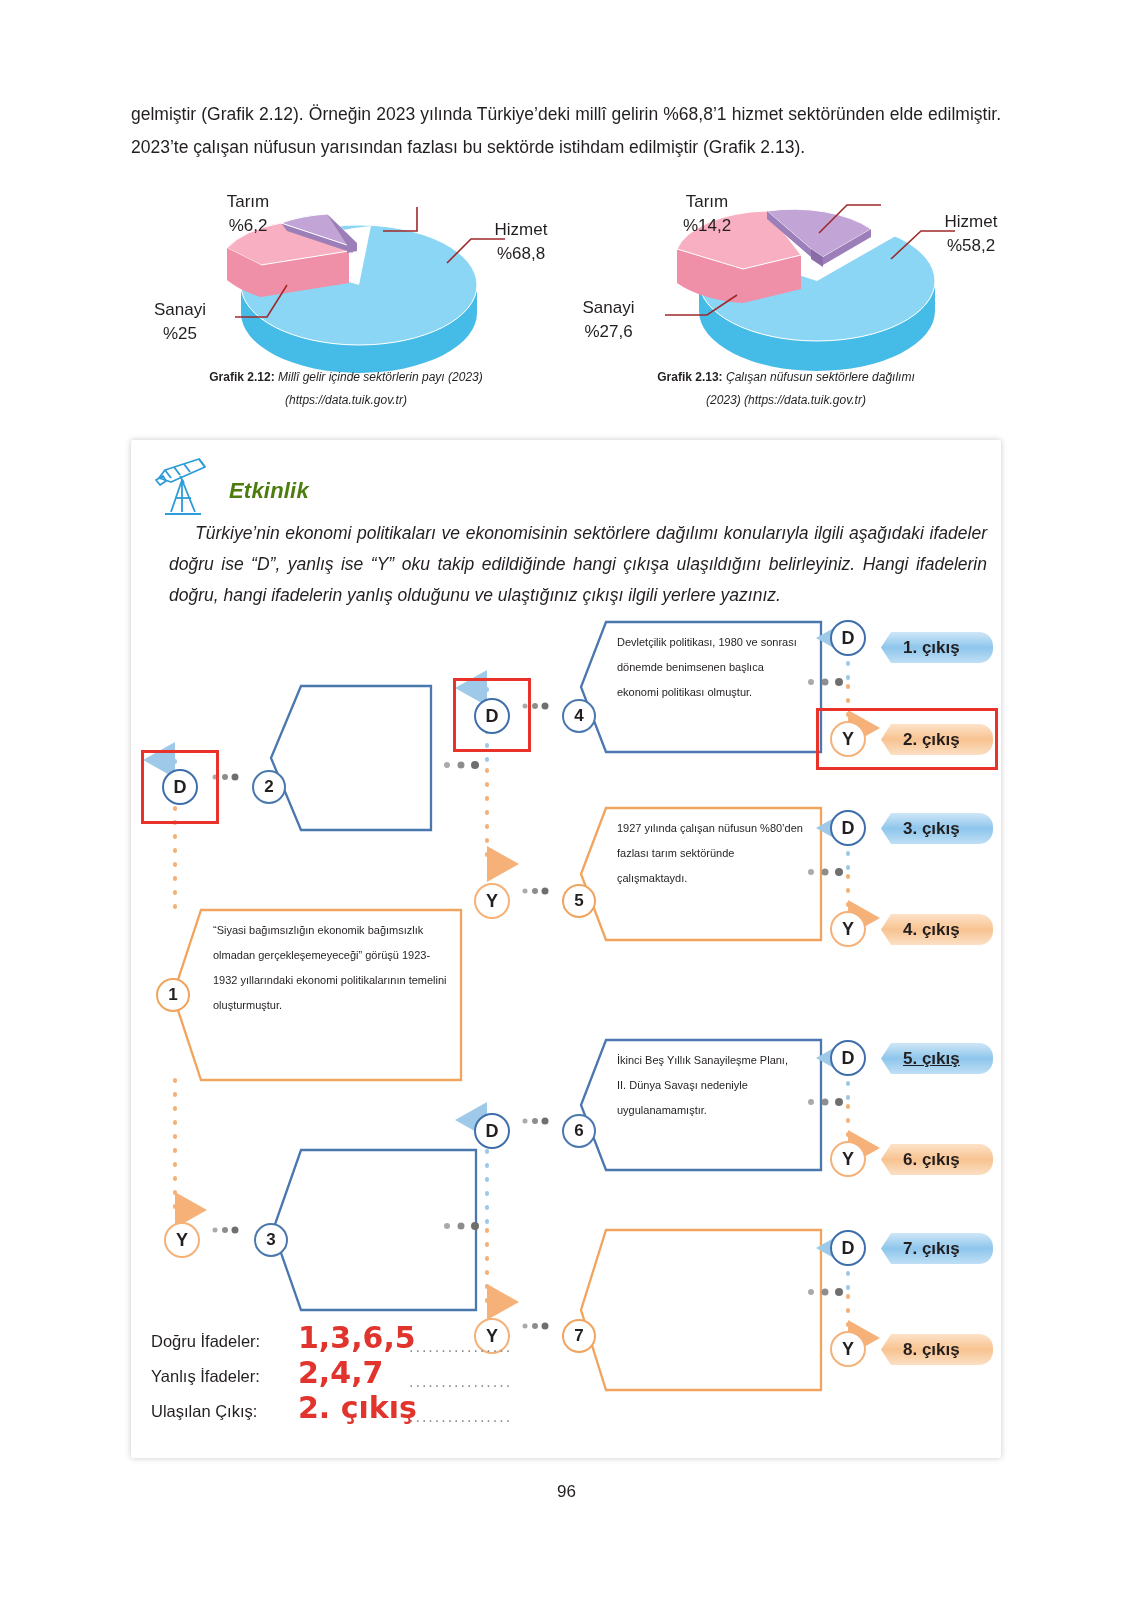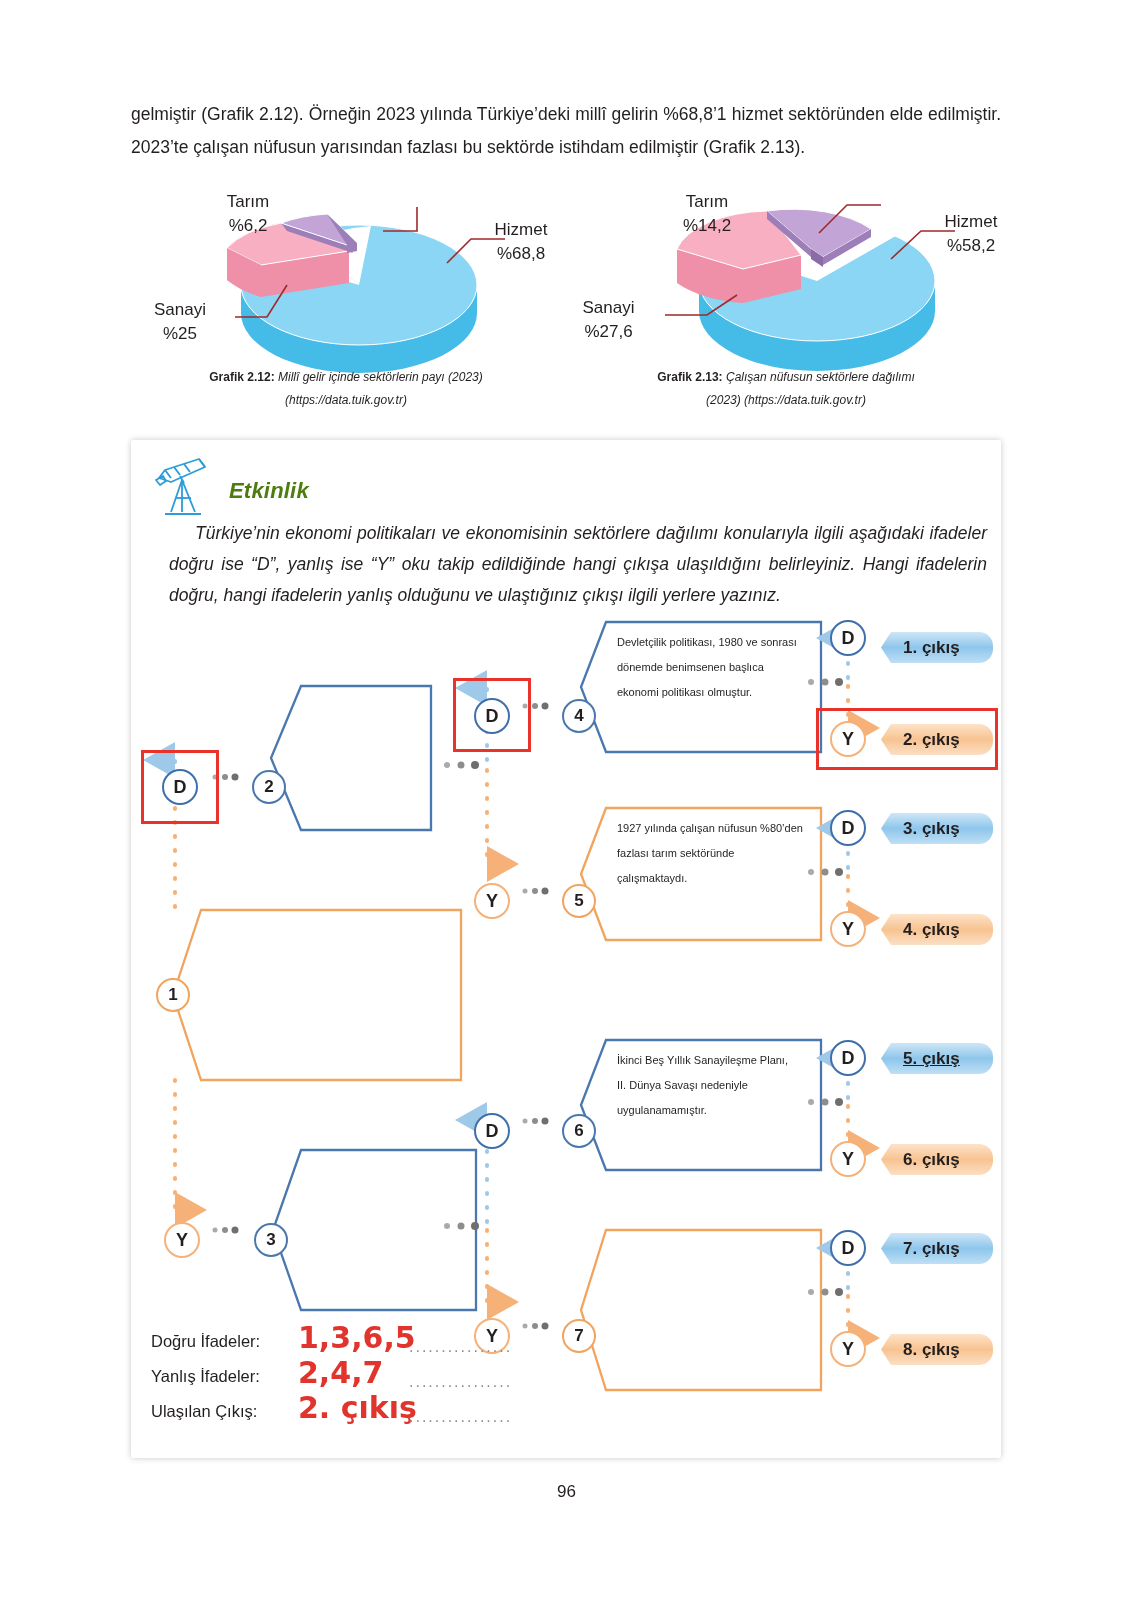--- a/index.html
+++ b/index.html
@@ -359,20 +359,21 @@
             <circle cx="104" cy="620" r="3.5" fill="#6f6f6f"></circle>
         </g>
       </svg>
 
       <div class="redbox" style="left:10px;top:140px;width:78px;height:74px;"></div>
       <div class="redbox" style="left:322px;top:68px;width:78px;height:74px;"></div>
       <div class="redbox" style="left:685px;top:98px;width:182px;height:62px;"></div>
 
       <div class="fbox" style="left:486px;top:20px;width:186px;">Devletçilik politikası, 1980 ve sonrası dönemde benimsenen başlıca ekonomi politikası olmuştur.</div>
       <div class="fbox" style="left:486px;top:206px;width:186px;">1927 yılında çalışan nüfusun %80’den fazlası tarım sektöründe çalışmaktaydı.</div>
+      <div class="fbox" style="left:82px;top:308px;width:240px;">“Siyasi bağımsızlığın ekonomik bağımsızlık olmadan gerçekleşemeyeceği” görüşü 1923-1932 yıllarındaki ekonomi politikalarının temelini oluşturmuştur.</div>
       <div class="fbox" style="left:486px;top:438px;width:182px;">İkinci Beş Yıllık Sanayileşme Planı, II. Dünya Savaşı nedeniyle uygulanamamıştır.</div>
 
       <div class="node-num" style="left:121px;top:160px;">2</div>
       <div class="node-num" style="left:431px;top:89px;">4</div>
       <div class="node-num orange" style="left:431px;top:274px;">5</div>
       <div class="node-num orange" style="left:25px;top:368px;">1</div>
       <div class="node-num" style="left:431px;top:504px;">6</div>
       <div class="node-num" style="left:123px;top:613px;">3</div>
       <div class="node-num orange" style="left:431px;top:709px;">7</div>
 

